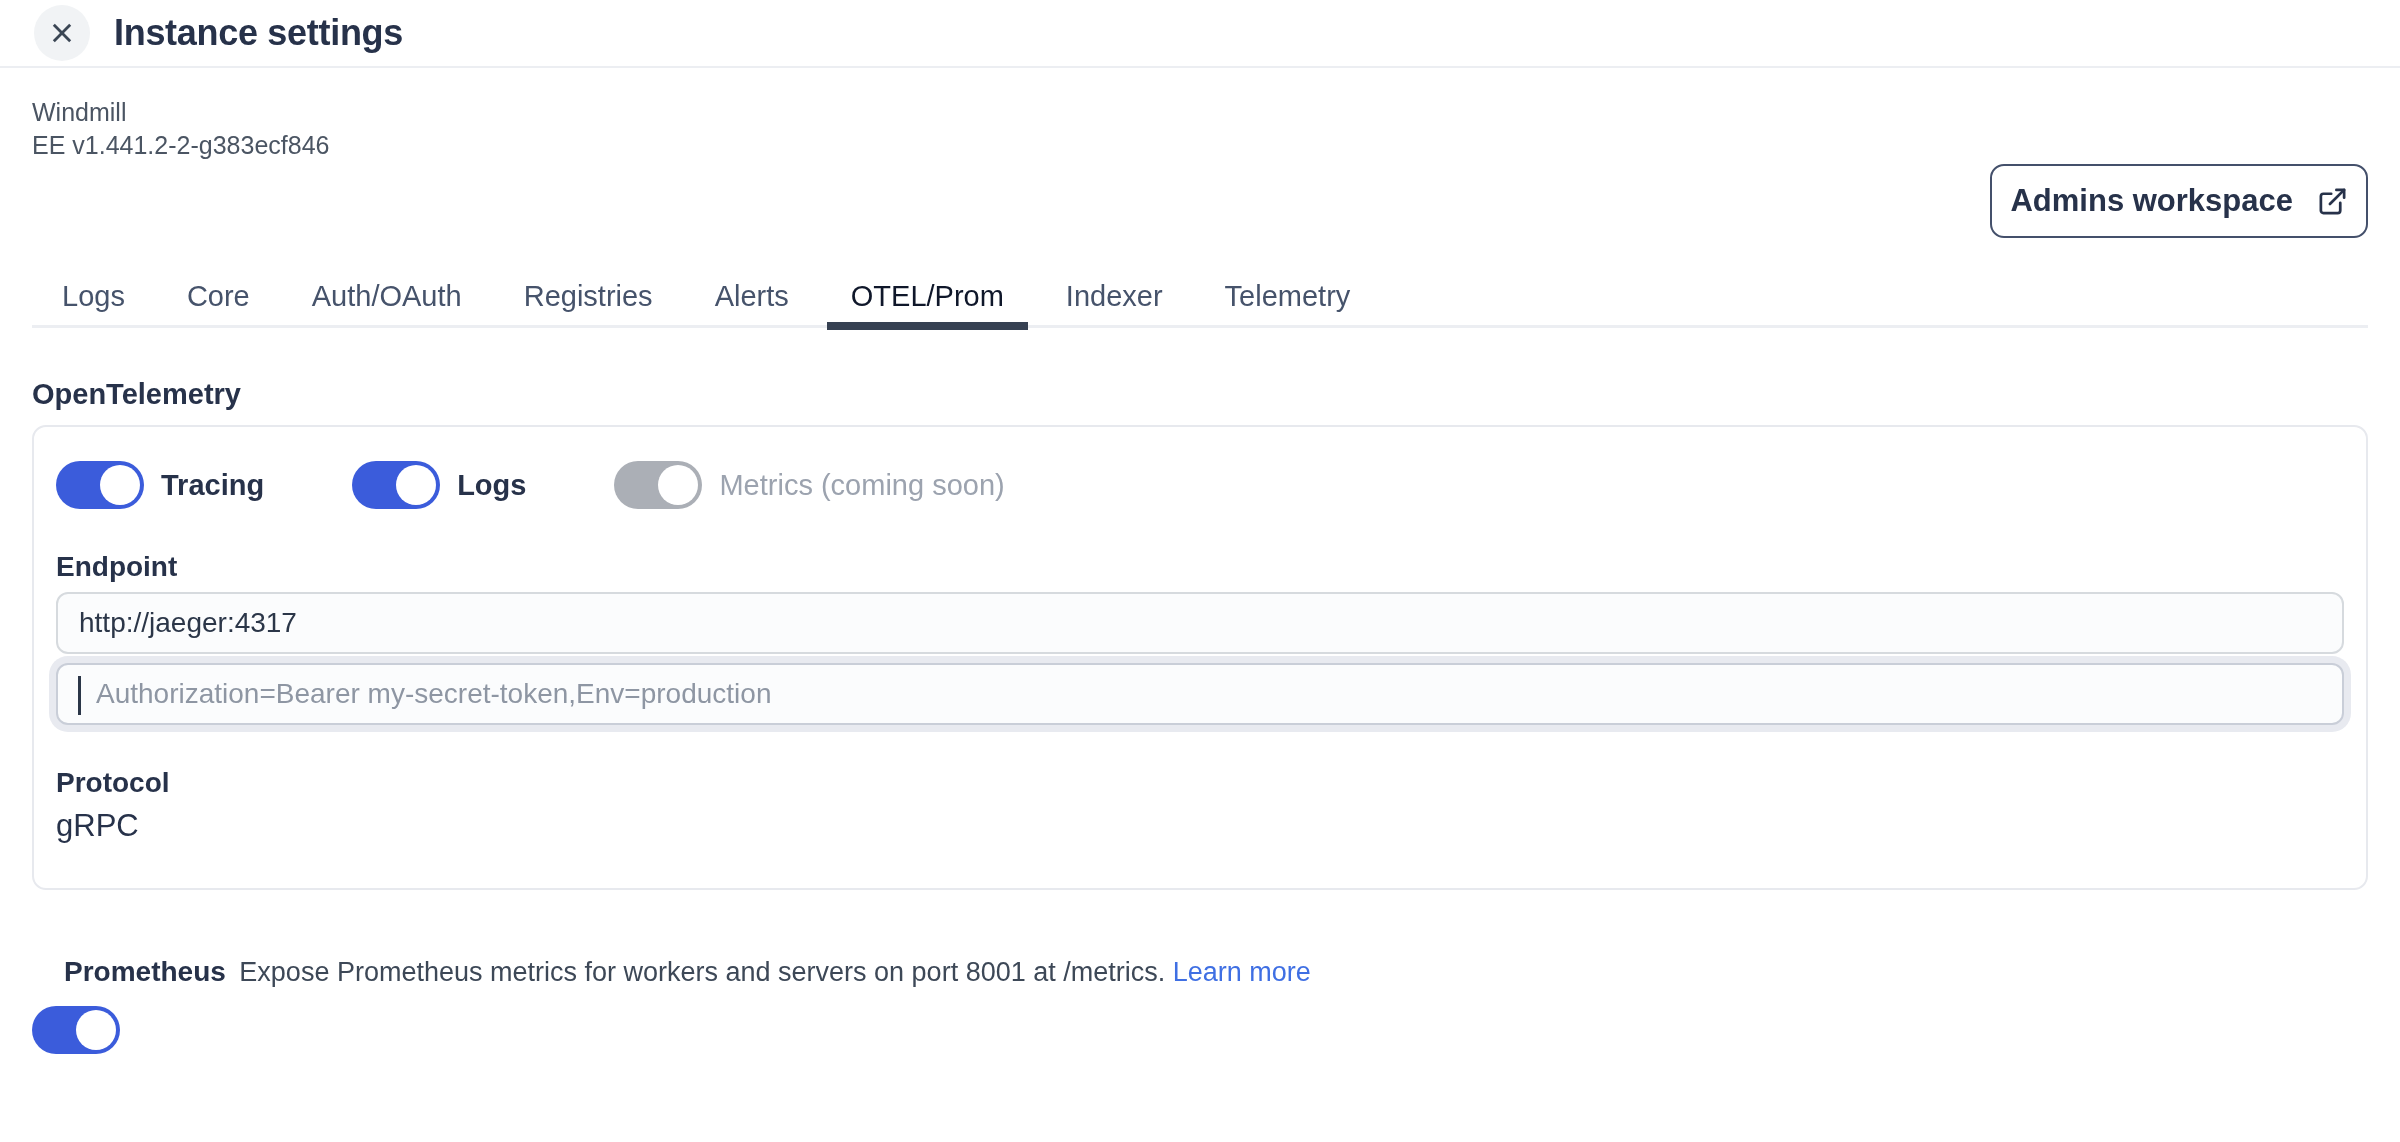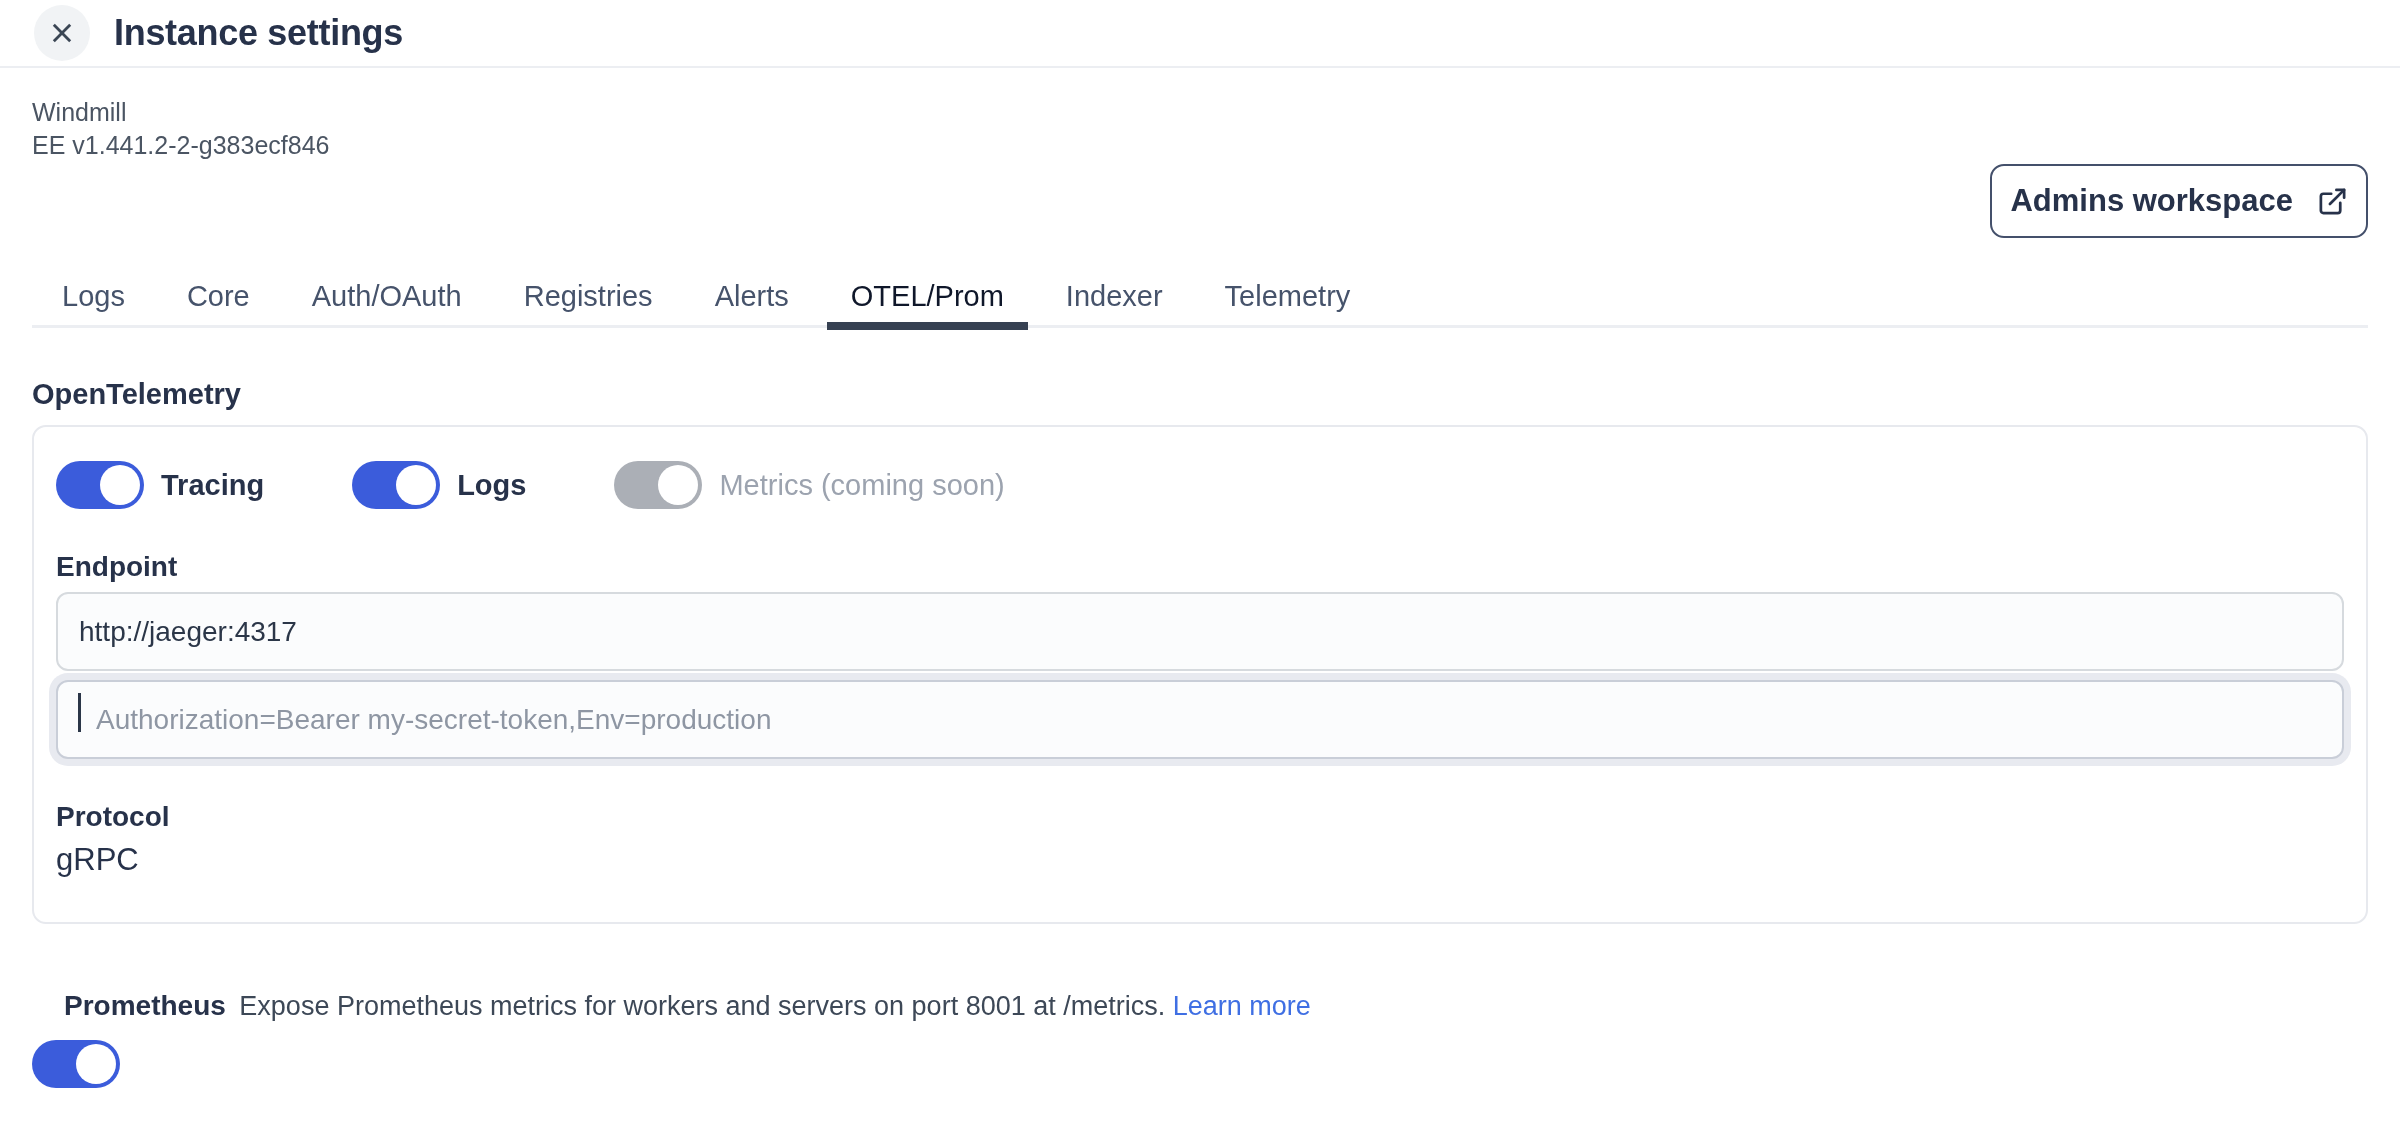--- a/index.html
+++ b/index.html
@@ -42,21 +42,21 @@
   .toggle-group { display:flex; align-items:center; gap:17px; margin-right:88px; cursor:pointer; }
   .switch { position:relative; width:88px; height:48px; border-radius:24px; flex:0 0 auto; }
   .switch.on { background:var(--accent,#3b5cdb); }
   .switch.disabled { background:var(--disabled,#abafb6); }
   .switch .knob { position:absolute; top:4px; right:4px; width:40px; height:40px;
           border-radius:50%; background:#ffffff; }
   .toggle-label { font-size:29px; font-weight:600; color:#27324a; }
   .toggle-group.is-disabled .toggle-label { color:#9ca3af; font-weight:500; }
 
   .field-label { margin-top:42px; font-size:28px; font-weight:600; color:#27324a; }
-  .text-input { display:block; width:100%; height:79px; margin-top:9px;
+  .text-input { display:block; width:100%; height:62px; margin-top:9px;
           border:2px solid #d6dade; border-radius:12px; background:#fbfcfd;
           padding:0 21px; font-size:28px; color:#2b3648;
           font-family:"Liberation Sans","DejaVu Sans",sans-serif; outline:none; }
   .text-input::placeholder { color:#8e96a3; }
   .input-wrap { position:relative; }
   .input-wrap.focused .text-input { border-color:#c9ced8; box-shadow:0 0 0 7px #e8eaf0;padding-left:38px; }
   .caret { position:absolute; left:22px; top:13px; width:2.5px; height:39px; background:#2b3648; }
 
   .protocol-value { margin-top:9px; font-size:31px; font-weight:400; color:#27324a; }
 

